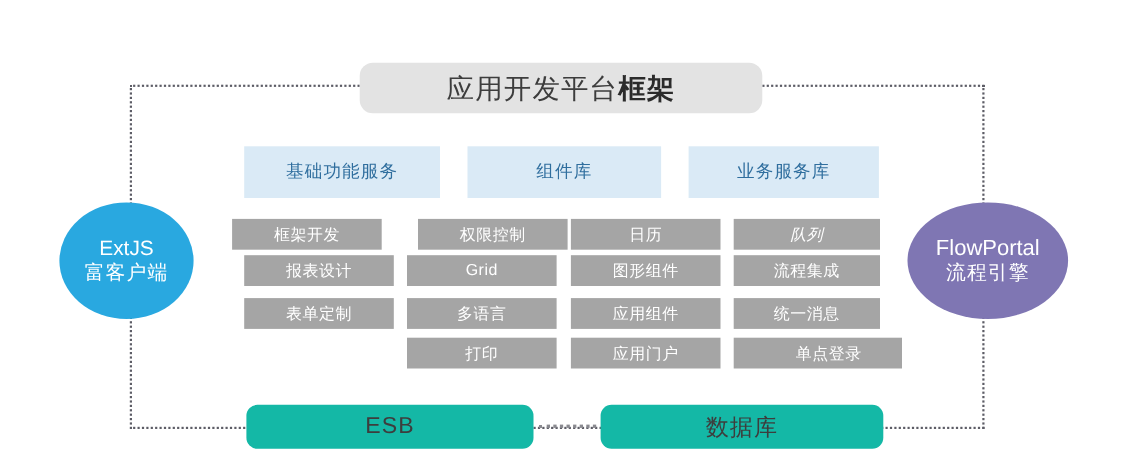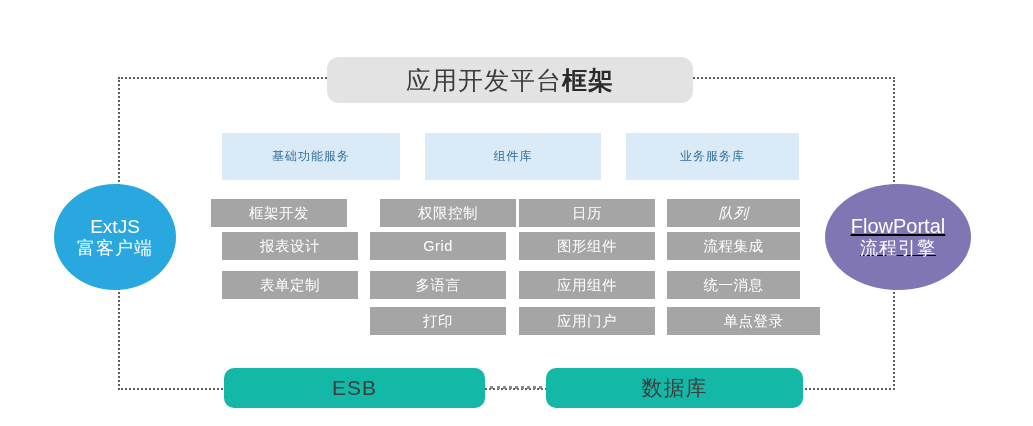--- a/index.html
+++ b/index.html
@@ -60,21 +60,21 @@
   .cat {
     position: absolute;
     top: 133px;
     height: 47px;
     background: #daeaf6;
     display: flex;
     align-items: center;
     justify-content: center;
   }
   .cat-label {
-    font-size: 12px;
+    font-size: 16px;
     color: #2f6e9e;
     letter-spacing: 1px;
     white-space: nowrap;
   }
   .cat0 { left: 222px; width: 178px; }
   .cat1 { left: 425px; width: 176px; }
   .cat2 { left: 626px; width: 173px; }
 
   
   .cell {
@@ -104,21 +104,20 @@
   }
   .ellipse .l1 { font-size: 19px; color: #ffffff; white-space: nowrap; }
   .ellipse .l2 { font-size: 18px; color: #ffffff; white-space: nowrap; letter-spacing: 1px; }
   .ellipse-left {
     left: 54px; top: 184px; width: 122px; height: 106px;
     background: #29a8e0;
   }
   .ellipse-right {
     left: 825px; top: 184px; width: 146px; height: 106px;
     background: #7f76b3;
-    text-decoration: underline;
   }
   .ellipse-right .l1 { font-size: 20px; }
 
   
   .bottom-pill {
     position: absolute;
     top: 368px;
     height: 40px;
     background: #14b8a6;
     border-radius: 10px;

